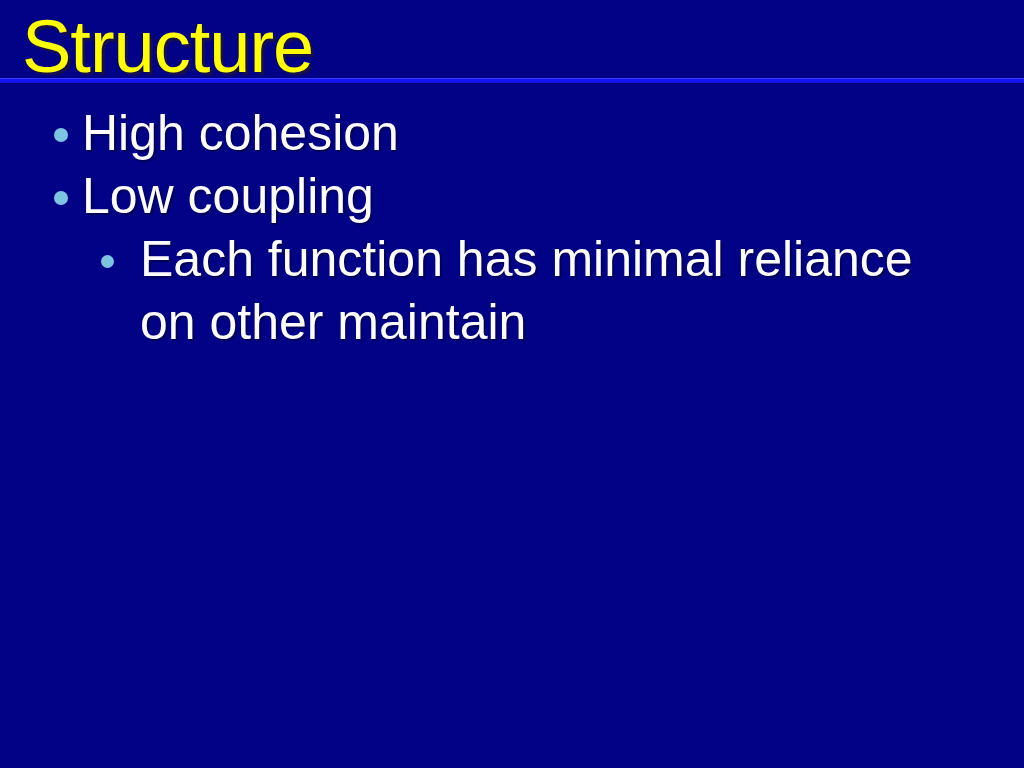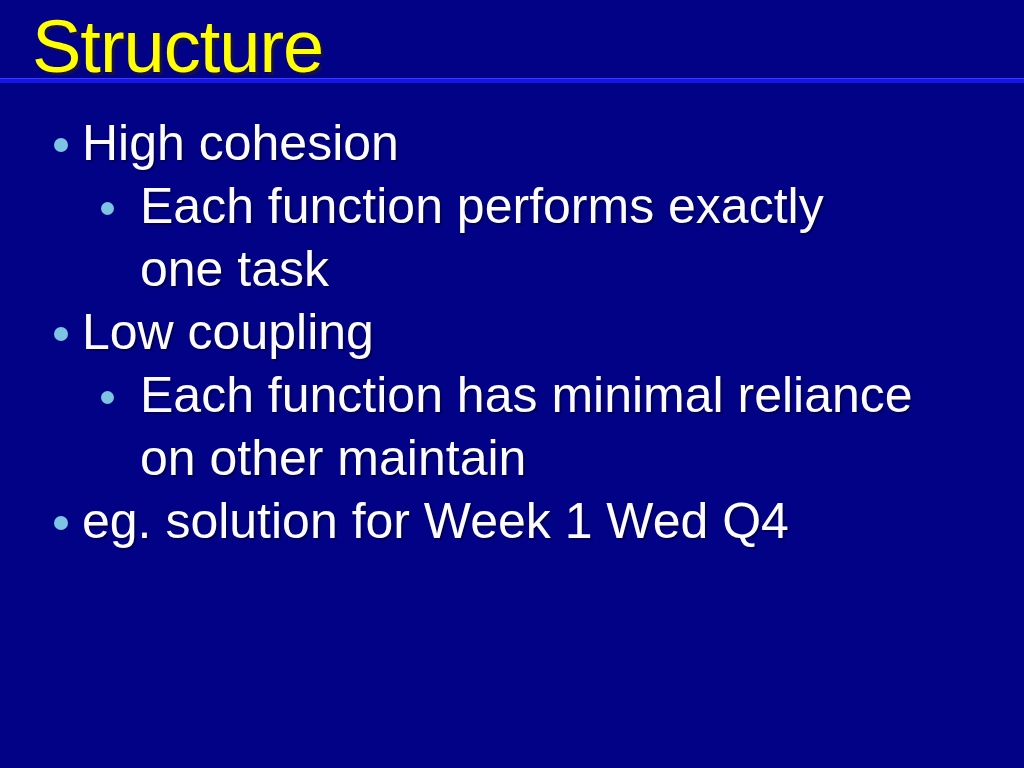--- a/index.html
+++ b/index.html
@@ -12,42 +12,40 @@
     position: relative;
     width: 1024px; height: 768px;
     box-sizing: border-box;
   }
   .title-block {
     height: 78px;
     box-sizing: border-box;
     display: flex;
     align-items: flex-end;
     padding-left: 22px;
-    margin-left: 10px;
   }
   .slide-title {
     color: var(--title-color, #ffff00);
     font-size: 74px;
     line-height: 74px;
     letter-spacing: -1px;
     text-shadow: 3px 3px 1px rgba(40, 30, 30, 0.55);
     white-space: nowrap;
     transform: translateY(6px);
   }
   .title-rule {
     height: 6px;
     width: 1024px;
     background: var(--rule-color, #1414f0);
     border-top: 1px solid #3a3aff;
     border-bottom: 1px solid #000060;
     box-sizing: border-box;
   }
   .body-list {
-    padding-top: 4px;
-    margin-top: 24px;
+    padding-top: 18px;
   }
   .li {
     display: flex;
     align-items: flex-start;
   }
   .dot {
     flex: 0 0 auto;
     border-radius: 50%;
     background: var(--bullet-color, #7cc4e2);
   }
@@ -82,37 +80,28 @@
 
   <div class="title-rule"></div>
 
   <div class="body-list">
 
     <div class="li level1">
       <span class="dot"></span>
       <div class="txt">High cohesion</div>
     </div>
 
-    <div class="li level2">
-      <span class="dot"></span>
-      <div class="txt">Each function performs exactly
-one task</div>
-    </div>
 
     <div class="li level1">
       <span class="dot"></span>
       <div class="txt">Low coupling</div>
     </div>
 
     <div class="li level2">
       <span class="dot"></span>
       <div class="txt">Each function has minimal reliance
 on other maintain</div>
     </div>
 
 
-    <div class="li level1">
-      <span class="dot"></span>
-      <div class="txt">eg. solution for Week 1 Wed Q4</div>
-    </div>
 
   </div>
 </div>
 
 </body></html>

